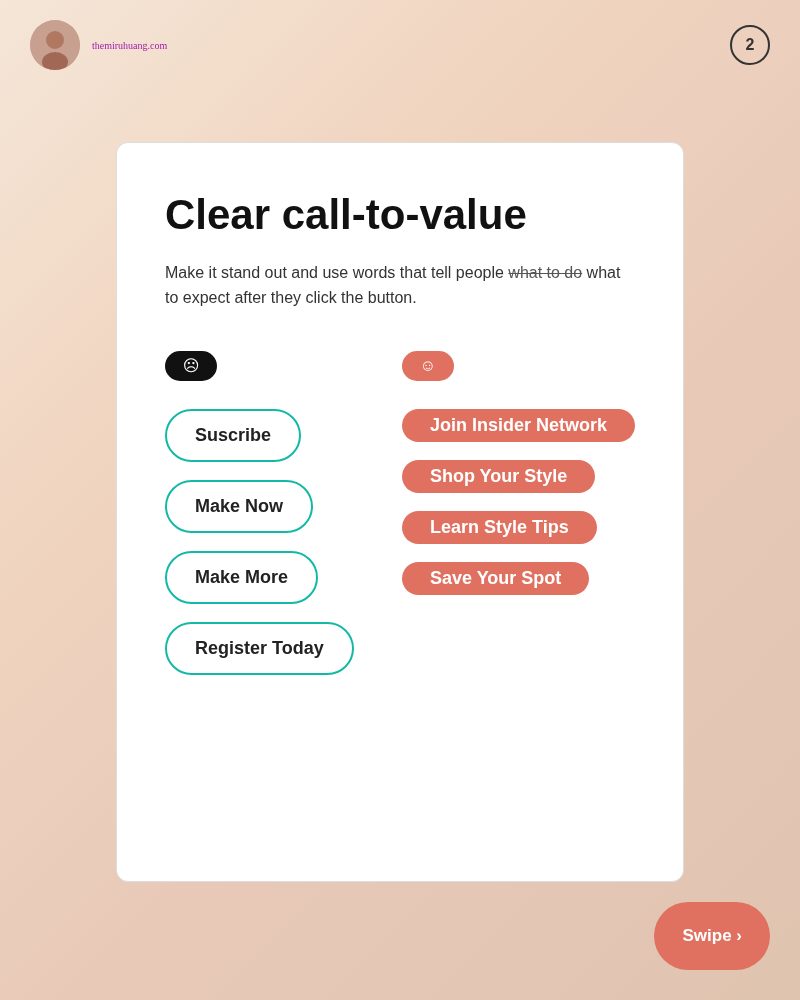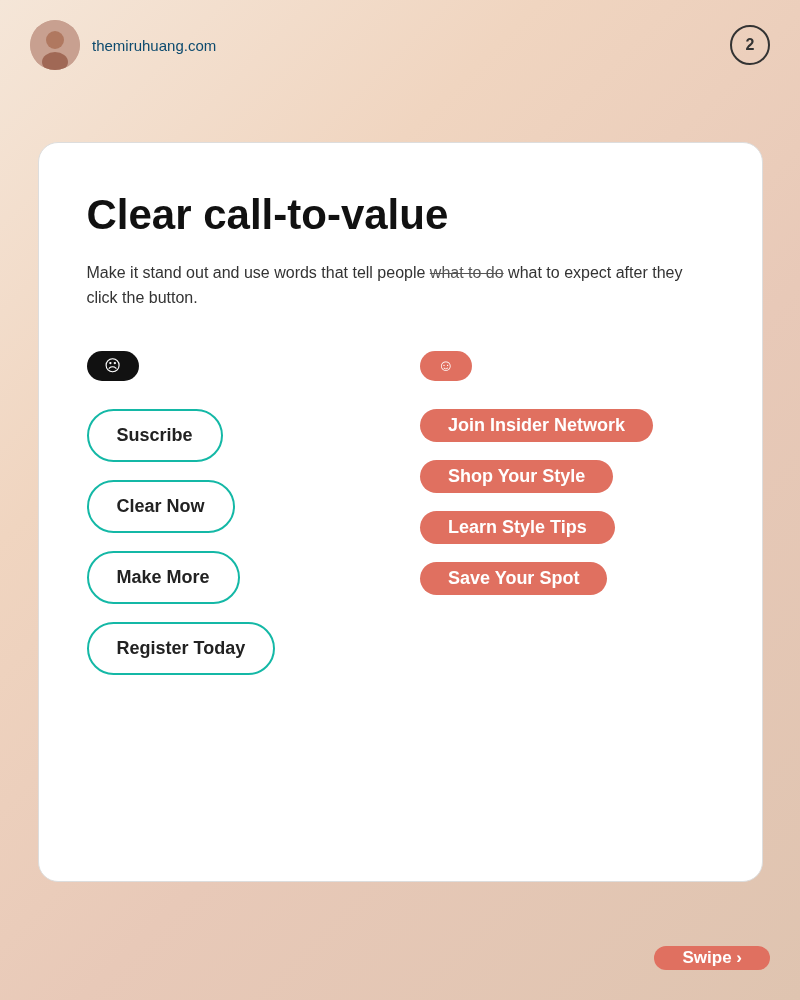--- a/index.html
+++ b/index.html
@@ -40,45 +40,45 @@
       height: 50px;
       border-radius: 50%;
       background: #c8a090;
       overflow: hidden;
       display: flex;
       align-items: flex-end;
       justify-content: center;
     }
 
     .brand-name {
-      font-size: 15px;
-      color: #0c4a6e;
-      font-family: Liberation Sans, sans-serif;
+      font-size: 10px;
+      color: #a21caf;
+      font-family: Liberation Serif, serif;
     }
 
     .page-number {
       width: 40px;
       height: 40px;
       border-radius: 50%;
       border: 2px solid #333;
       display: flex;
       align-items: center;
       justify-content: center;
       font-size: 16px;
       font-weight: bold;
       color: #333;
       font-family: sans-serif;
     }
 
     
     .card {
       background: white;
-      border-radius: 20px;
+      border-radius: 12px;
       padding: 48px 48px 48px 48px;
-      width: 725px;
+      width: 568px;
       min-height: 740px;
       border: 1.5px solid #ddd;
       position: relative;
       margin-top: 24px;
     }
 
     .card-title {
       font-size: 42px;
       font-weight: 800;
       color: #111;
@@ -173,21 +173,21 @@
 
     
     .swipe-btn {
       position: absolute;
       bottom: 30px;
       right: 30px;
       background: #e07060;
       color: white;
       border: none;
       border-radius: 50px;
-      padding: 2px 28px;
+      padding: 24px 28px;
       font-size: 17px;
       font-weight: 700;
       cursor: pointer;
       font-family: sans-serif;
       display: flex;
       align-items: center;
       gap: 6px;
     }
   </style>
 </head>
@@ -218,21 +218,21 @@
   <div class="comparison">
 
     <div class="column">
       <div class="emoji-badge badge-dark">
         <span>☹</span>
       </div>
       <button class="btn-outline">
         <span>Suscribe</span>
       </button>
       <button class="btn-outline">
-        <span>Clear Now</span>
+        <span>Make Now</span>
       </button>
       <button class="btn-outline">
         <span>Make More</span>
       </button>
       <button class="btn-outline">
         <span>Register Today</span>
       </button>
     </div>
 
     <div class="column column-right">

